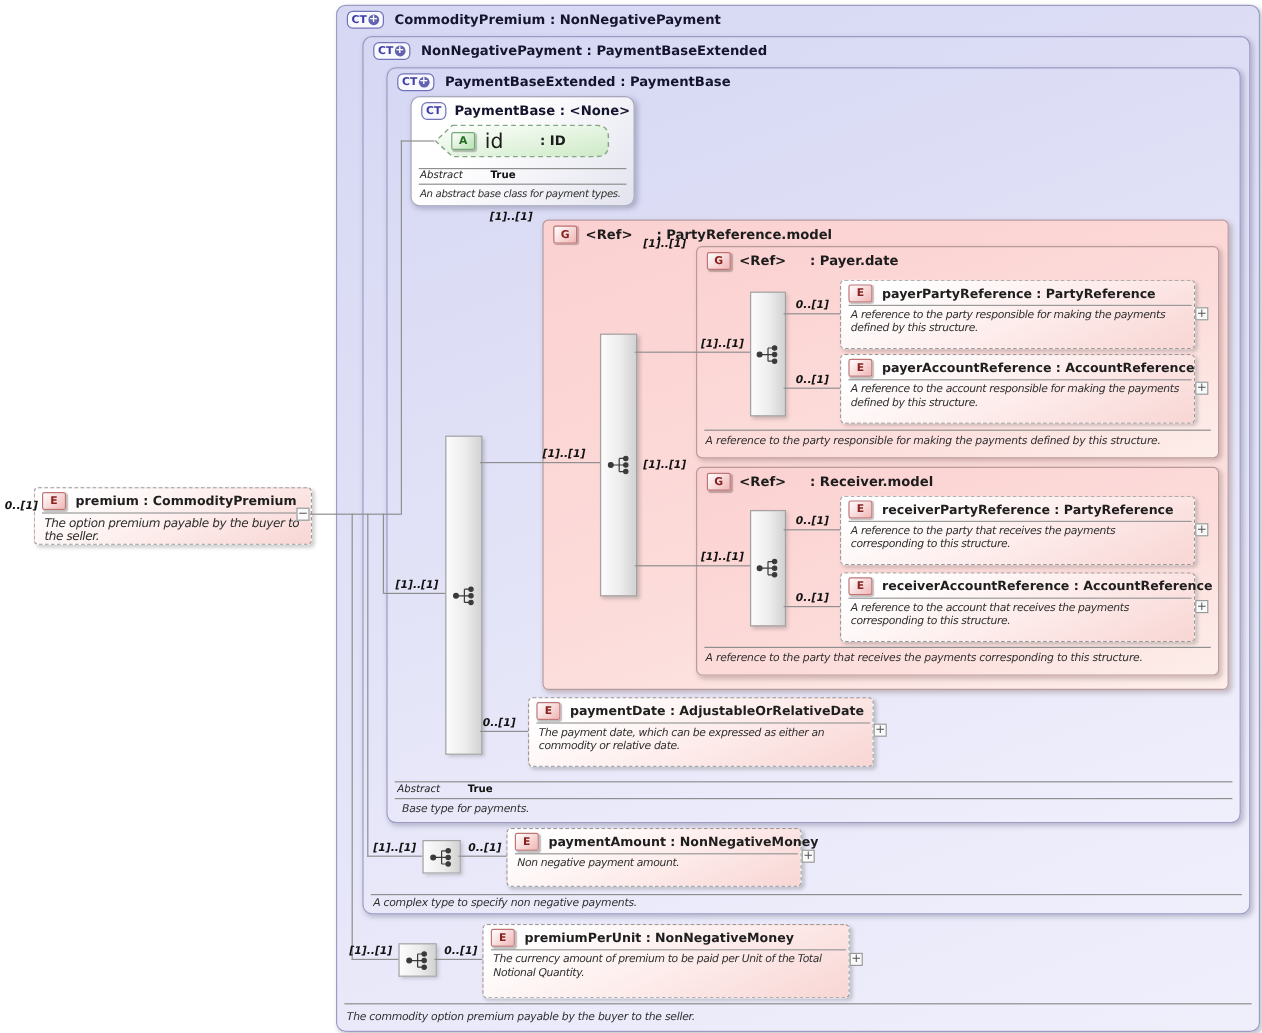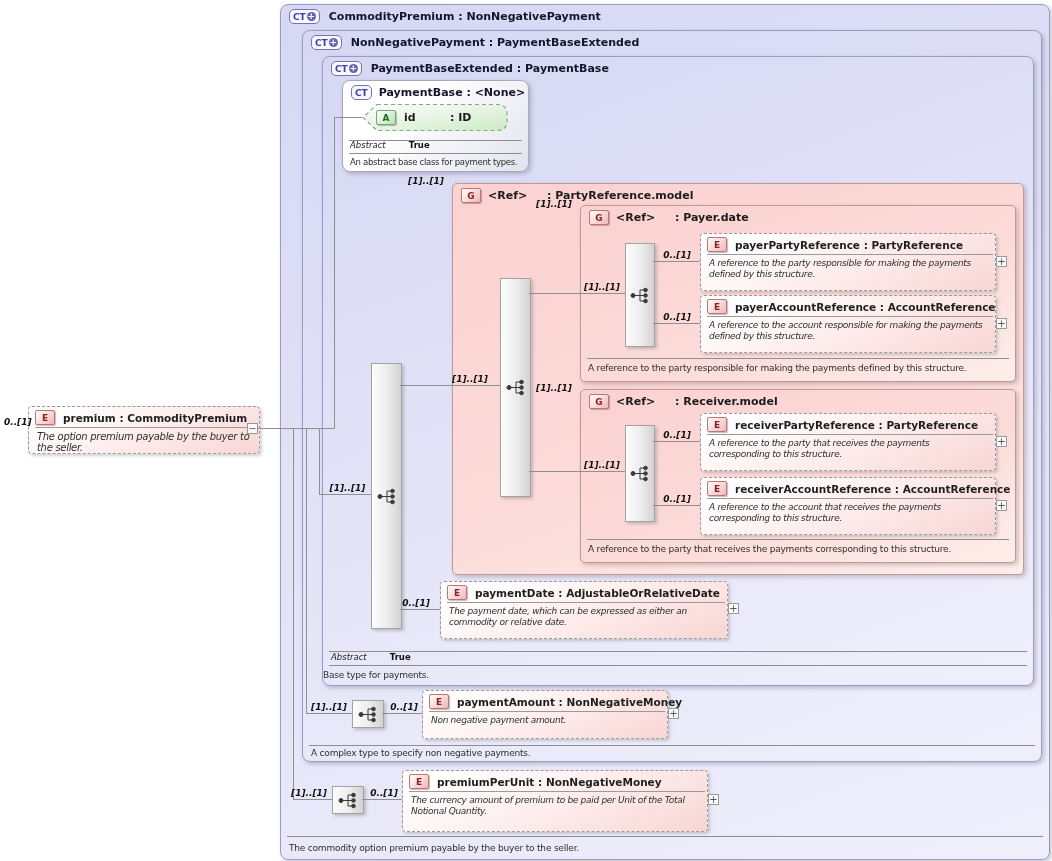--- a/index.html
+++ b/index.html
@@ -37,38 +37,38 @@
   .g-name{font-size:11px;font-weight:bold;color:#1c1c1c;display:inline-block;min-width:52px;}
   .g-type{font-size:11px;font-weight:bold;color:#1c1c1c;white-space:nowrap;}
 
   .ebox-head{position:absolute;left:6px;top:3px;display:flex;align-items:center;gap:8px;}
   .etitle{font-size:10.5px;font-weight:bold;color:#1e1e1e;white-space:nowrap;}
   .erule{position:absolute;left:6px;right:2px;top:20px;height:1px;background:#9a9a9a;}
   .edesc{position:absolute;left:8px;right:5px;top:24px;font-style:italic;
     font-size:9px;letter-spacing:-0.3px;line-height:11px;color:#2e2e2e;}
 
   .divider{position:absolute;height:1px;background:#8f8f8f;}
-  .foot-text{position:absolute;font-size:9px;letter-spacing:-0.2px;color:#2e2e2e;white-space:nowrap;}
+  .foot-text{position:absolute;font-style:italic;font-size:9px;letter-spacing:-0.2px;color:#2e2e2e;white-space:nowrap;}
   .abstract-lbl{font-style:italic;font-size:8.5px;color:#222;}
   .abstract-val{font-size:8.5px;font-weight:bold;color:#111;margin-left:18px;}
 
   .seqbar{position:absolute;border:1px solid #a3a3a3;
     background:linear-gradient(90deg,#fcfcfc 0%,#ececec 55%,#d2d2d2 100%);
     box-shadow:2px 2px 3px rgba(110,110,110,.35);
     display:flex;align-items:center;justify-content:center;}
 
   .line{position:absolute;background:#8f8f8f;}
   .card{position:absolute;font-size:9px;font-weight:bold;font-style:italic;
     color:#121212;text-align:center;white-space:nowrap;}
   .expander{position:absolute;width:11px;height:11px;background:#fafafa;border:1px solid #999;
     font-size:10px;line-height:9px;text-align:center;color:#555;cursor:pointer;box-sizing:border-box;}
 
   .attr-wrap{position:absolute;}
   .attr-inner{position:absolute;left:16px;top:0;height:29px;display:flex;align-items:center;gap:8px;}
-  .attr-name{font-size:11px;font-weight:bold;color:#1c1c1c;display:inline-block;min-width:38px;}
+  .attr-name{font-size:17px;font-weight:normal;color:#1c1c1c;display:inline-block;min-width:38px;}
   .attr-type{font-size:11px;font-weight:bold;color:#1c1c1c;}
 </style>
 </head>
 <body>
 
 <div id="canvas">
 
   <div class="ctbox" style="left:280px;top:4px;width:768px;height:854px">
     <div class="ct-head">
       <span class="ct-icon">
@@ -100,21 +100,21 @@
           <span class="ct-plus">+</span>
         </span>
       <span class="ct-title">PaymentBaseExtended : PaymentBase</span>
     </div>
     <div class="divider" style="left:6px;right:6px;bottom:33px"></div>
     <div style="position:absolute;left:8px;bottom:21px">
       <span class="abstract-lbl">Abstract</span>
       <span class="abstract-val">True</span>
     </div>
     <div class="divider" style="left:6px;right:6px;bottom:19px"></div>
-    <div class="foot-text" style="left:0;bottom:5px">Base type for payments.</div>
+    <div class="foot-text" style="left:12px;bottom:5px">Base type for payments.</div>
   </div>
 
   <div class="whitebox" style="left:342px;top:80px;width:185px;height:90px">
     <div class="ct-head" style="gap:7px">
       <span class="ct-icon">
           <span>CT</span>
         </span>
       <span class="ct-title">PaymentBase : &lt;None&gt;</span>
     </div>
     <div class="divider" style="left:6px;right:6px;bottom:30px"></div>

